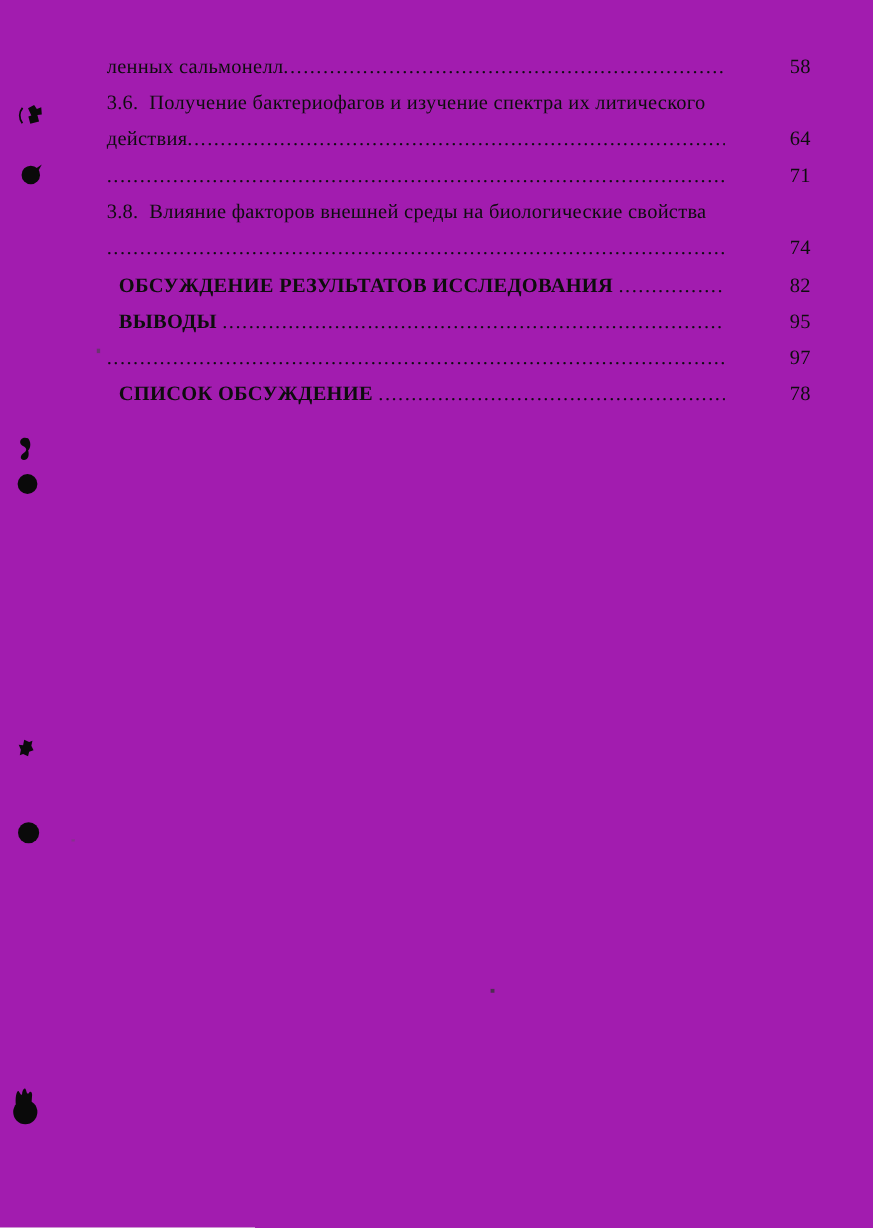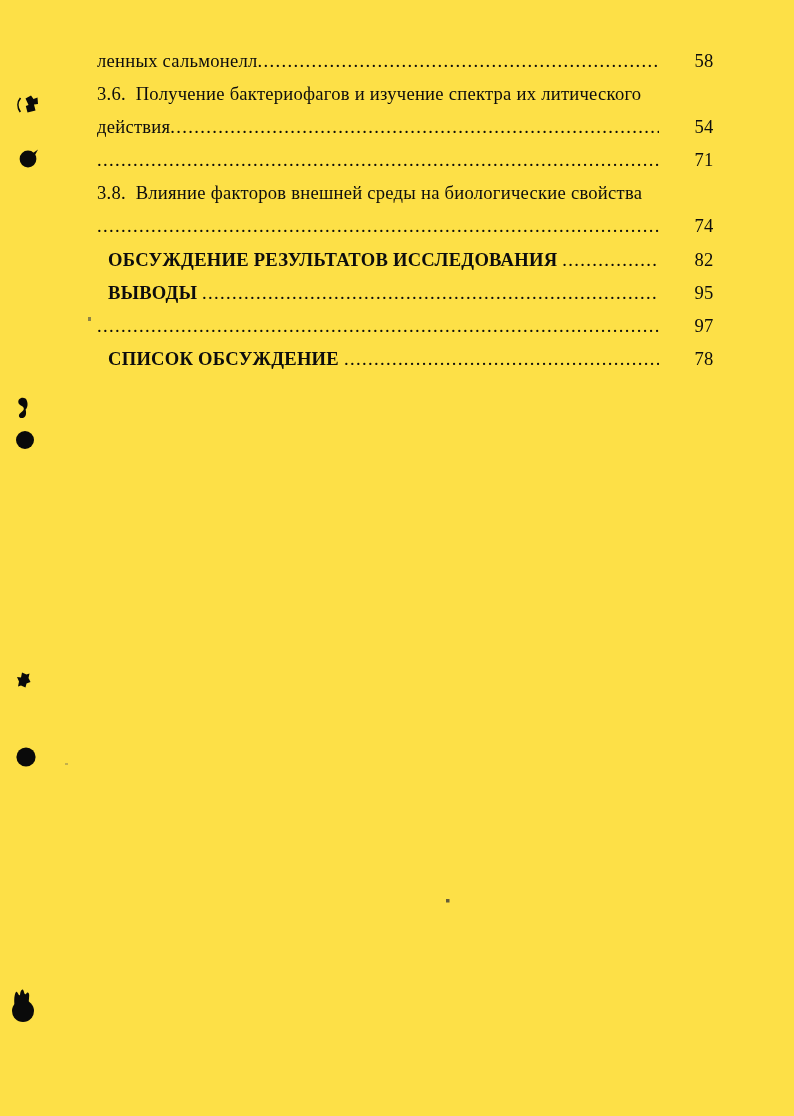--- a/index.html
+++ b/index.html
@@ -1,21 +1,21 @@
 <!DOCTYPE html>
 <html><head>
 <meta charset="utf-8">
 <style>
   html, body { margin: 0; padding: 0; background: #e9e9e9; }
   .sheet {
     position: relative;
     width: 794px;
     height: 1116px;
     margin: 0 auto;
-    background: #fde047;
+    background: #a21caf;
     overflow: hidden;
     font-family: "Liberation Serif", serif;
     color: #0d0d0d;
   }
   .toc {
     position: absolute;
     left: 97px;
     top: 50px;
     width: 640px;
   }
@@ -32,21 +32,21 @@
   .toc-row .leader {
     flex: 1 1 auto;
     overflow: hidden;
     white-space: nowrap;
     letter-spacing: 1.35px;
     margin-right: 12px;
   }
   .toc-row .pagenum {
     flex: none;
     width: 66px;
-    text-align: center;
+    text-align: right;
     font-family: Liberation Serif, serif;
   }
   .marks-overlay {
     position: absolute;
     left: 0; top: 0;
     width: 794px;
     height: 1116px;
     pointer-events: none;
   }
 </style>
@@ -63,21 +63,21 @@
       <span class="pagenum">58</span>
     </div>
 
     <div class="toc-row">
       <span class="label">3.6.  Получение бактериофагов и изучение спектра их литического</span>
     </div>
 
     <div class="toc-row">
       <span class="label">действия</span>
       <span class="leader">............................................................................................................................................</span>
-      <span class="pagenum">54</span>
+      <span class="pagenum">64</span>
     </div>
 
     <div class="toc-row">
       <span class="leader">............................................................................................................................................</span>
       <span class="pagenum">71</span>
     </div>
 
     <div class="toc-row">
       <span class="label">3.8.  Влияние факторов внешней среды на биологические свойства</span>
     </div>

